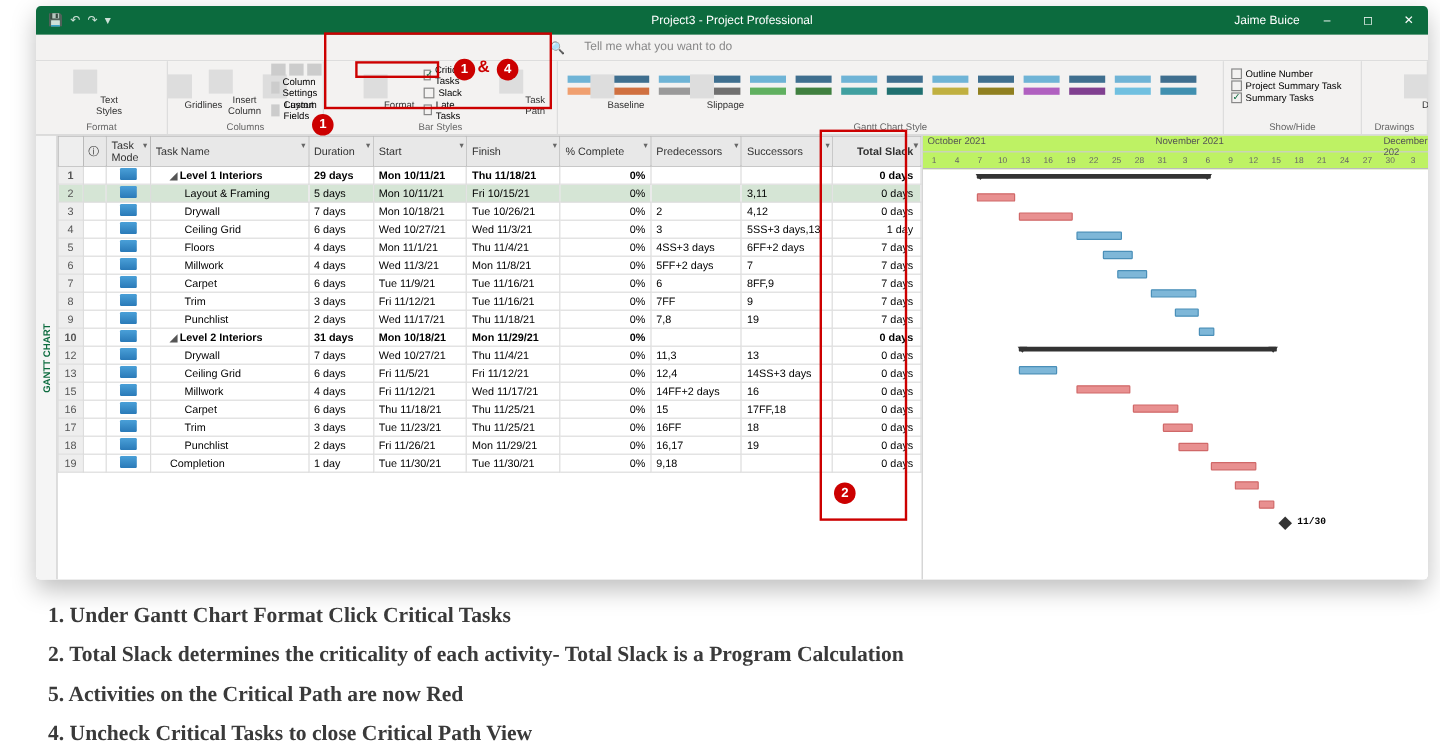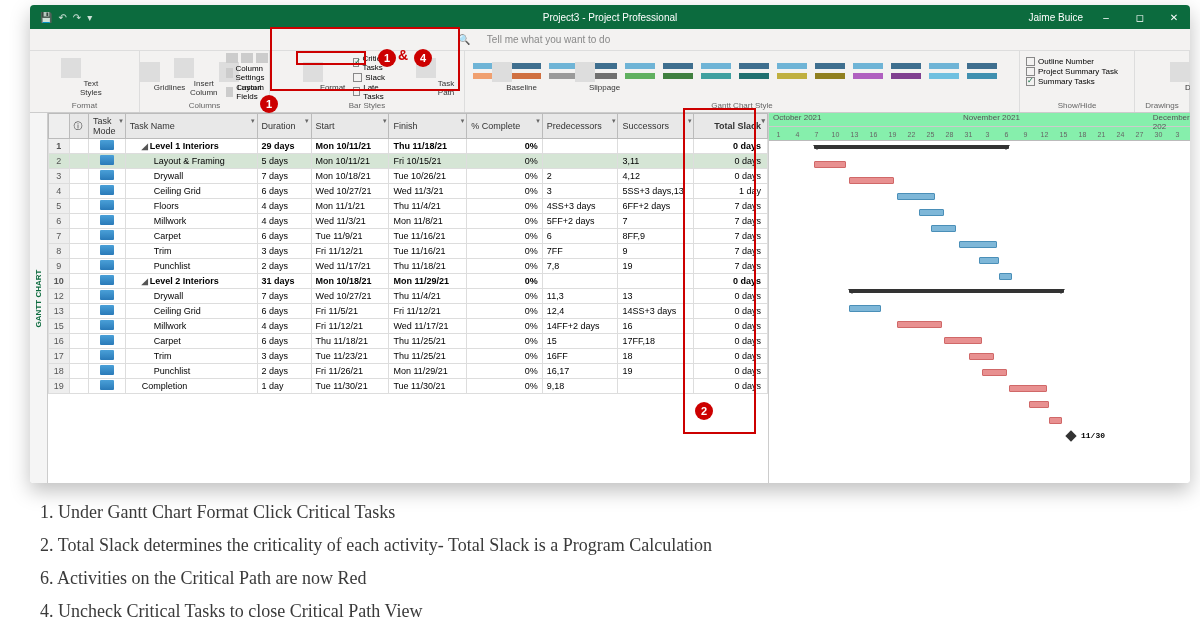--- a/index.html
+++ b/index.html
@@ -47,21 +47,21 @@
     td { padding: 1px 4px; border: 1px solid #ddd; height: 15px; white-space: nowrap; overflow: hidden; }
     tr.summary td { font-weight: bold; }
     tr.selected td { background: #d5e5d5; }
     .rnum { background: #eee; text-align: center; width: 18px; color: #555; }
     .tmode { width: 24px; text-align: center; }
     .tmode .auto-icon { width: 14px; height: 10px; display: inline-block; background: linear-gradient(#4aa0d8,#2a7ab8); border-radius: 1px; }
     .indent1 { padding-left: 16px; }
     .indent2 { padding-left: 28px; }
     .disclose { display: inline-block; width: 8px; font-size: 8px; color: #555; }
 
-    .timeline-hdr { position: absolute; top: 0; left: 0; right: 0; height: 28px; background: #86efac; border-bottom: 1px solid #bbb; }
+    .timeline-hdr { position: absolute; top: 0; left: 0; right: 0; height: 28px; background: #bef264; border-bottom: 1px solid #bbb; }
     .timeline-hdr .months { display: flex; font-size: 8px; color: #555; height: 14px; border-bottom: 1px solid #ccc; }
     .timeline-hdr .months div { flex: 1; padding-left: 4px; }
     .timeline-hdr .days { display: flex; font-size: 7px; color: #666; height: 14px; align-items: center; }
     .timeline-hdr .days div { width: 10px; text-align: center; }
 
     .bars { position: absolute; top: 28px; left: 0; right: 0; }
     .bar-row { height: 16px; position: relative; font-family: Liberation Mono, monospace; }
     .gbar { position: absolute; height: 7px; top: 4px; border-radius: 1px; }
     .gbar.summary-bar { background: #333; height: 4px; top: 4px; }
     .gbar.summary-bar::before, .gbar.summary-bar::after { content:""; position:absolute; width:0; height:0; border-left:4px solid transparent; border-right:4px solid transparent; border-top:5px solid #333; top:0; }
@@ -69,21 +69,21 @@
     .gbar.blue { background: #7eb7d8; border: 1px solid #4a8fb8; }
     .gbar.red { background: #e89090; border: 1px solid #d06868; }
     .milestone { position: absolute; top: 3px; width: 8px; height: 8px; background: #333; transform: rotate(45deg); }
     .ms-label { position: absolute; font-size: 8px; font-weight: bold; top: 2px; }
 
     .callout { position: absolute; width: 18px; height: 18px; background: #c00; border-radius: 50%; color:#fff; font-size: 11px; font-weight: bold; display:flex; align-items:center; justify-content:center; z-index:20; }
     .callout-box { position: absolute; border: 2px solid #c00; z-index: 15; pointer-events: none; }
     .amp { position:absolute; color:#c00; font-weight:bold; font-size:14px; z-index:20; }
 
     .instructions { margin: 16px 40px 0 40px; font-family: Georgia, serif; font-size: 18px; color: #3a3a3a; line-height: 1.5; }
-    .instructions p { margin-bottom: 6px; font-weight: 400; }
+    .instructions p { margin-bottom: 6px; font-weight: 700; }
 
     th.ts, td.ts { text-align: right; padding-right: 6px; }
   </style>
 </head>
 <body>
 
 <div class="wrapper">
   <div class="screenshot">
 
     <div class="titlebar">
@@ -642,16 +642,16 @@
             </div>
           </div>
       </div>
     </div>
 
   </div>
 
   <div class="instructions">
     <p>1. Under Gantt Chart Format Click Critical Tasks</p>
     <p>2. Total Slack determines the criticality of each activity- Total Slack is a Program Calculation</p>
-    <p>6. Activities on the Critical Path are now Red</p>
+    <p>5. Activities on the Critical Path are now Red</p>
     <p>4. Uncheck Critical Tasks  to close Critical Path View</p>
   </div>
 </div>
 
 </body></html>

